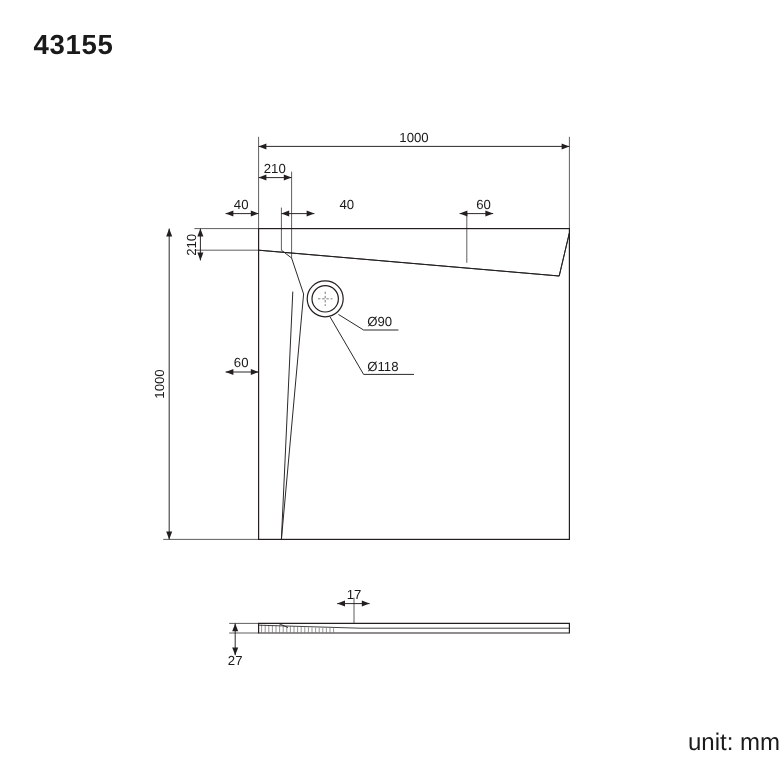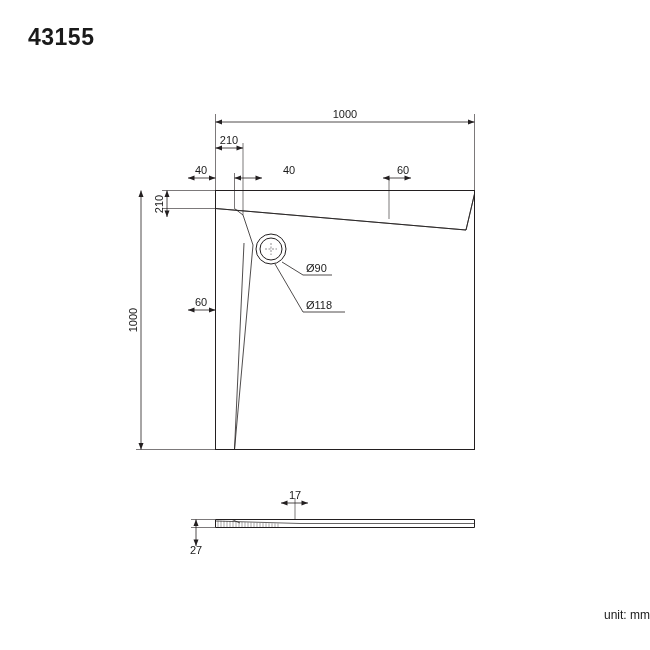--- a/index.html
+++ b/index.html
@@ -27,21 +27,21 @@
     top: 24px;
     font-size: 23px;
     font-weight: bold;
     letter-spacing: 0.5px;
     color: #1a1a1a;
   }
   #unit {
     position: absolute;
     right: 28px;
     top: 608px;
-    font-size: 12px;
+    font-size: 20px;
     color: #1a1a1a;
   }
   svg.drawing {
     position: absolute;
     left: 0;
     top: 0;
     width: 650px;
     height: 650px;
   }
   text {

